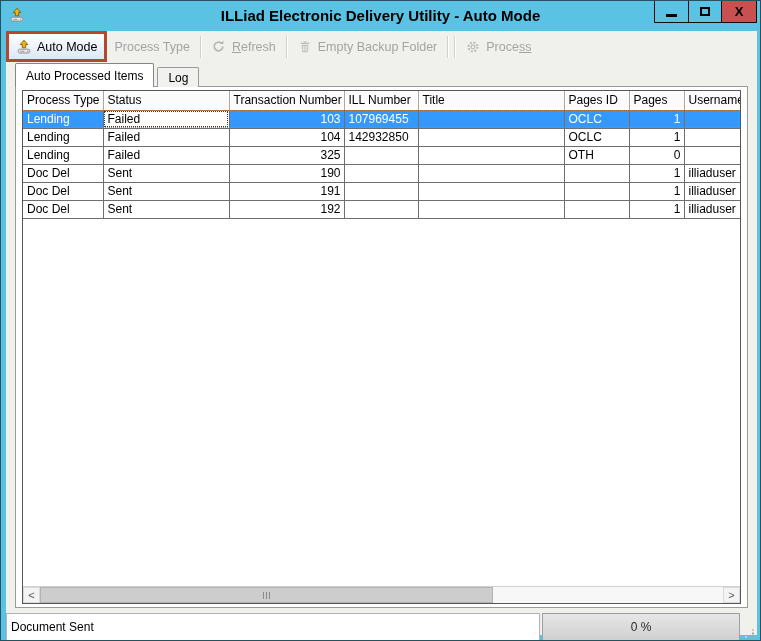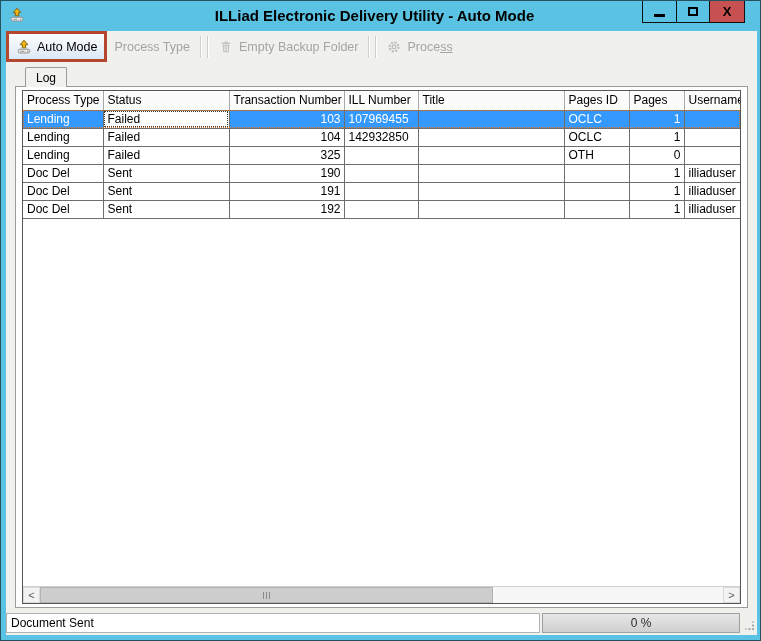--- a/index.html
+++ b/index.html
@@ -2,21 +2,21 @@
 <html><head>
 <meta charset="utf-8">
 <style>
   * { margin:0; padding:0; box-sizing:border-box; }
   body { background:#888; font-family:"Liberation Sans", sans-serif; }
   .window {
     position:relative; width:761px; height:641px;
     background:#5ac3e4; border:1px solid #24525f; overflow:hidden;
   }
   
-  .titlebar { position:absolute; left:0; top:0; right:12px; height:32px; }
+  .titlebar { position:absolute; left:0; top:0; right:0; height:32px; }
   .app-icon { position:absolute; left:8px; top:6px; width:16px; height:16px; }
   .title {
     line-height:30px; text-align:center; font-size:15px; font-weight:bold; color:#000;
   }
   .win-controls {
     position:absolute; top:0; right:3px; height:22px; display:flex;
     border:1px solid #101010; border-top:none;
   }
   .wbtn {
     width:33px; display:flex; align-items:center; justify-content:center;
@@ -45,21 +45,21 @@
   .sep { width:1px; height:22px; background:#cfcfcf; box-shadow:1px 0 0 #ffffff; margin:0 3px; }
   .mn { text-decoration:underline; }
   .ticon { display:inline-flex; width:16px; height:16px; align-items:center; justify-content:center; }
   
   .tabs { position:absolute; left:9px; top:32px; height:24px; display:flex; align-items:flex-end; z-index:2; }
   .tab {
     font-size:12px; padding:0 10px; display:flex; align-items:center; cursor:pointer;
     border-radius:2px 2px 0 0; white-space:nowrap;
   }
   .tab.active { height:24px; background:#ffffff; border:1px solid #868686; border-bottom:none; }
-  .tab.inactive { height:20px; background:#f1f1ef; border:1px solid #9a9a9a; border-bottom:none; margin-left:10px; }
+  .tab.inactive { height:20px; background:#f1f1ef; border:1px solid #9a9a9a; border-bottom:none; margin-left:3px; }
   
   .tabpage {
     position:absolute; left:9px; top:55px; width:733px; height:522px;
     background:#ffffff; border:1px solid #9a9a9a;
   }
   
   .grid {
     position:absolute; left:6px; top:3px; width:719px; height:514px;
     border:1px solid #565656; background:#ffffff; overflow:hidden;
   }
@@ -88,21 +88,21 @@
     text-align:center; cursor:pointer;
   }
   .sbtn.left { left:0; } .sbtn.right { right:0; }
   .thumb {
     position:absolute; left:17px; width:453px; top:0; bottom:0;
     background:#cdcdcd; border:1px solid #b2b2b2;
     display:flex; align-items:center; justify-content:center; gap:2px; cursor:pointer;
   }
   .grip-bar { width:1px; height:7px; background:#8a8a8a; }
   
-  .statusbar { position:absolute; left:0; right:0; top:582px; height:20px; display:flex; gap:2px; }
+  .statusbar { position:absolute; left:0; right:0; top:582px; height:28px; display:flex; gap:2px; }
   .status-panel {
     flex:1; background:#ffffff; border:1px solid #b2b2b2; font-size:12px;
     display:flex; align-items:center; padding-left:4px; color:#000;
   }
   .progress {
     width:198px; background:linear-gradient(#e7e7e7,#cfcfcf); border:1px solid #9f9f9f;
     display:flex; align-items:center; justify-content:center; font-size:12px; color:#2a2a2a;
   }
   .grip-corner { width:15px; display:flex; align-items:flex-end; justify-content:flex-end; padding:0 2px 2px 0; }
 </style>
@@ -147,20 +147,29 @@
               <circle cx="11.7" cy="12.3" r="0.8" fill="#9a9a9a"></circle>
             </svg>
           </span>
           <span>Auto Mode</span>
         </button>
       </div>
       <button class="tbtn disabled">
         <span>Process Type</span>
       </button>
       <div class="sep"></div>
+      <button class="tbtn disabled">
+        <span class="ticon">
+          <svg viewBox="0 0 16 16" width="15" height="15">
+            <path d="M12.6 8a4.6 4.6 0 1 1-1.4-3.3" fill="none" stroke="#b6b6b6" stroke-width="1.8"></path>
+            <path d="M13.2 1.6 L13.2 5.4 L9.4 5.4 Z" fill="#b6b6b6"></path>
+          </svg>
+        </span>
+        <span><span class="mn">R</span><span>efresh</span></span>
+      </button>
       <div class="sep"></div>
       <button class="tbtn disabled">
         <span class="ticon">
           <svg viewBox="0 0 16 16" width="14" height="14">
             <rect x="6.4" y="1.6" width="3.2" height="1.6" fill="#c2c2c2"></rect>
             <rect x="3" y="3" width="10" height="1.6" fill="#c2c2c2"></rect>
             <path d="M4.2 5.4 H11.8 L11.2 14 H4.8 Z" fill="#c2c2c2"></path>
             <line x1="6.2" y1="6.8" x2="6.2" y2="12.6" stroke="#f0f0ed" stroke-width="0.9"></line>
             <line x1="8" y1="6.8" x2="8" y2="12.6" stroke="#f0f0ed" stroke-width="0.9"></line>
             <line x1="9.8" y1="6.8" x2="9.8" y2="12.6" stroke="#f0f0ed" stroke-width="0.9"></line>
@@ -175,20 +184,21 @@
           <svg viewBox="0 0 16 16" width="14" height="14">
             <circle cx="8" cy="8" r="5" fill="none" stroke="#bdbdbd" stroke-width="2.6" stroke-dasharray="2.2 1.7"></circle>
             <circle cx="8" cy="8" r="2.1" fill="none" stroke="#bdbdbd" stroke-width="1.4"></circle>
           </svg>
         </span>
         <span><span>Proce</span><span class="mn">ss</span></span>
       </button>
     </div>
 
     <div class="tabs">
+      <div class="tab active">Auto Processed Items</div>
       <div class="tab inactive">Log</div>
     </div>
 
     <div class="tabpage">
       <div class="grid">
         <table>
           <colgroup>
             <col style="width:80px">
               <col style="width:126px">
               <col style="width:115px">

